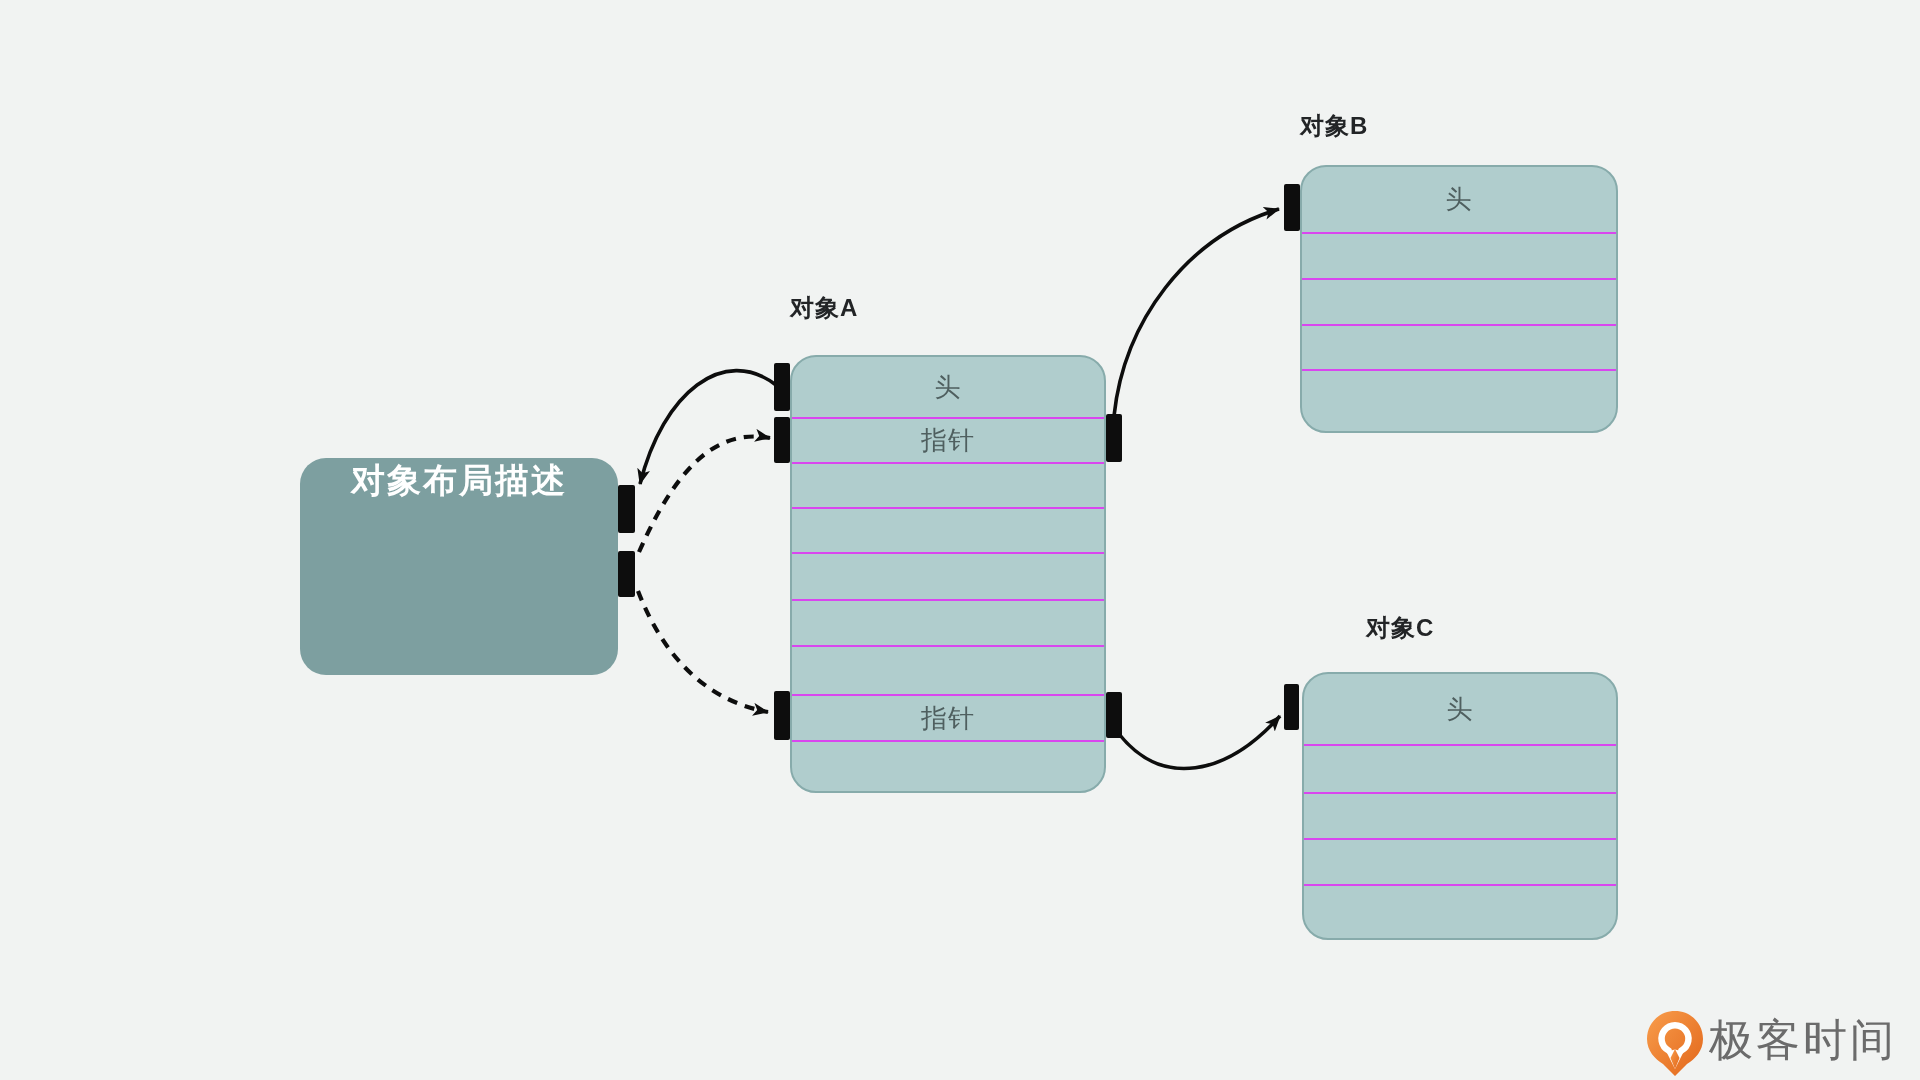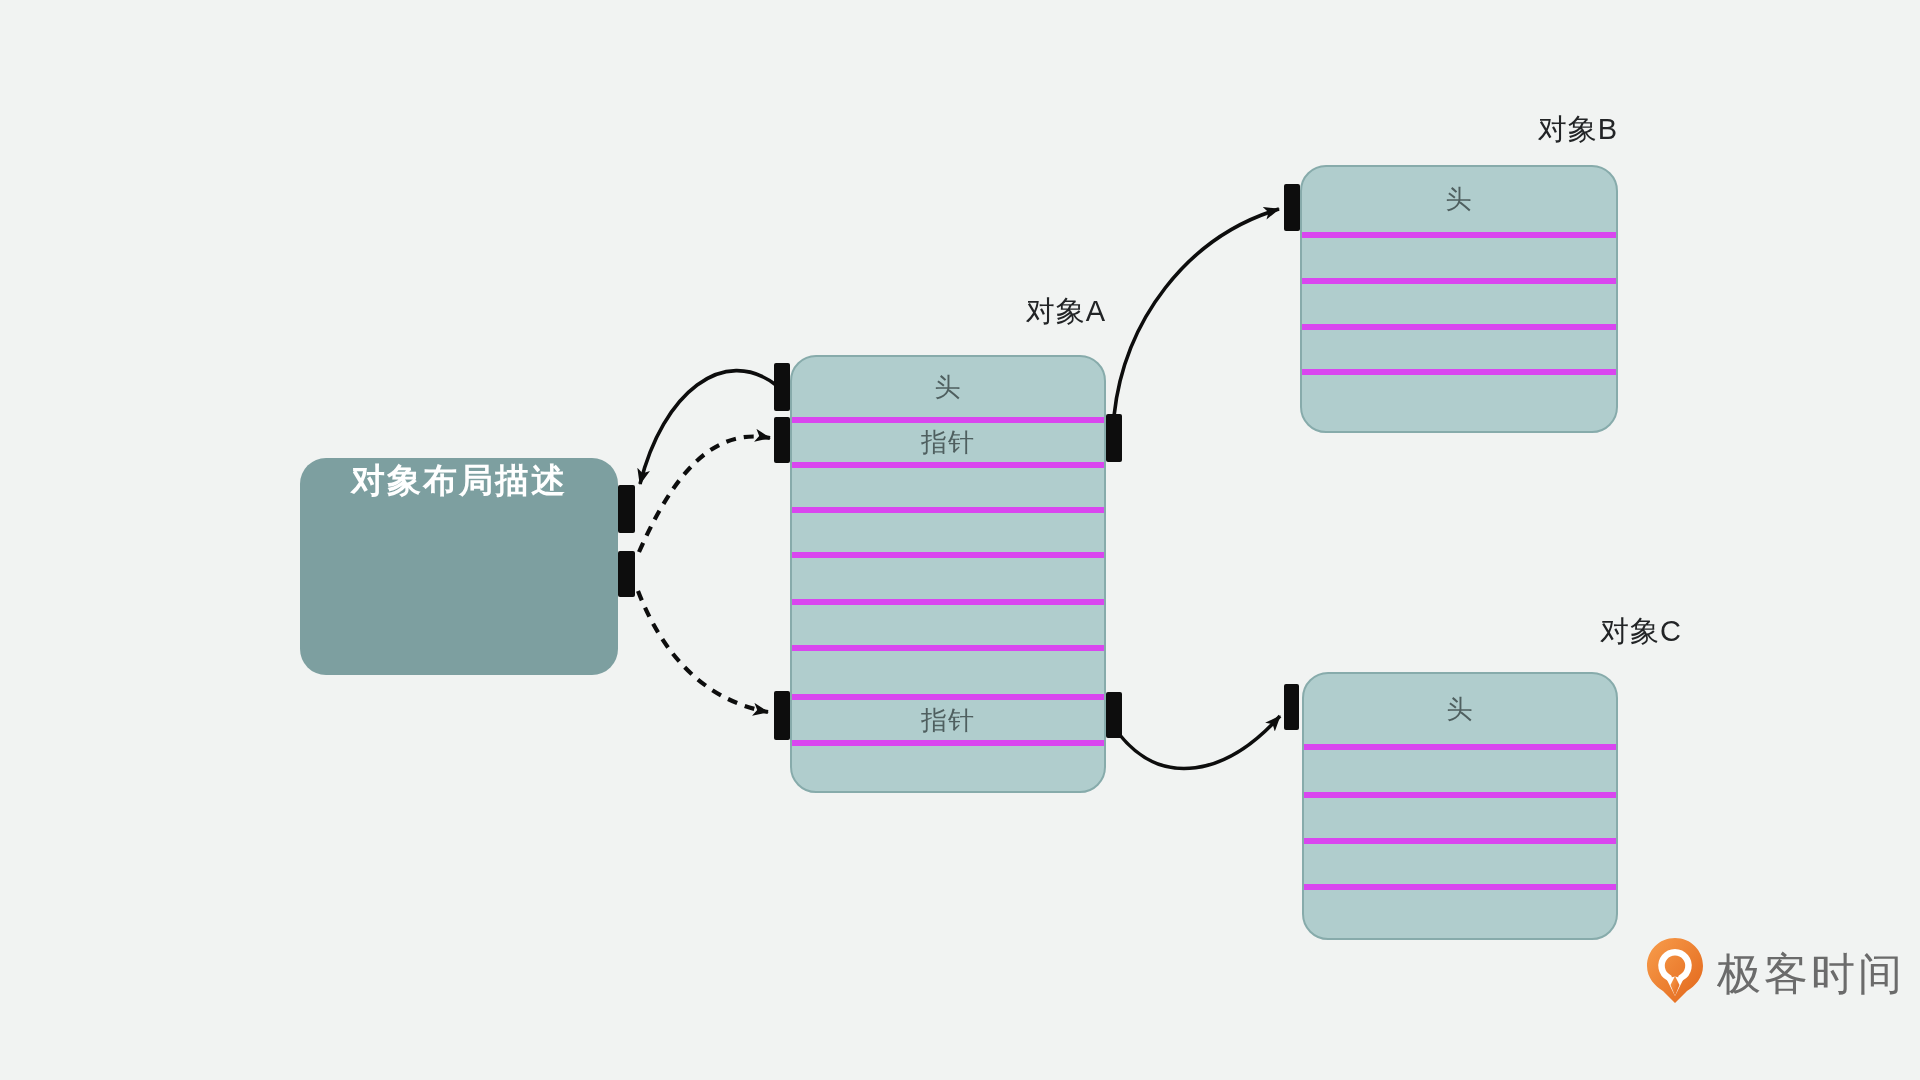--- a/index.html
+++ b/index.html
@@ -16,23 +16,23 @@
     overflow: hidden;
   }
   .arrow-layer {
     position: absolute;
     left: 0; top: 0;
     width: 1920px; height: 1080px;
     pointer-events: none;
   }
   .node-title {
     position: absolute;
-    text-align: right;
-    font-size: 29px;
-    font-weight: normal;
+    text-align: left;
+    font-size: 24px;
+    font-weight: bold;
     color: #222426;
     letter-spacing: 1px;
   }
   .box {
     position: absolute;
     box-sizing: border-box;
     border-radius: 26px;
     overflow: hidden;
   }
   .box.solid-box {
@@ -55,32 +55,32 @@
   .row {
     box-sizing: border-box;
     display: flex;
     align-items: center;
     justify-content: center;
     font-size: 26px;
     color: #4f5f5f;
     letter-spacing: 1px;
   }
   .row + .row {
-    border-top: 6px solid #d946ef;
+    border-top: 2px solid #d946ef;
   }
   .row:last-child {
     flex: 1;
   }
   .logo {
     position: absolute;
     left: 1646px;
-    top: 938px;
+    top: 1011px;
     display: flex;
-    align-items: flex-end;
-    gap: 13px;
+    align-items: flex-start;
+    gap: 5px;
   }
   .logo-text {
     font-size: 44px;
     font-weight: 500;
     color: #6b6b6b;
     letter-spacing: 3px;
   }
 </style>
 </head>
 <body>

